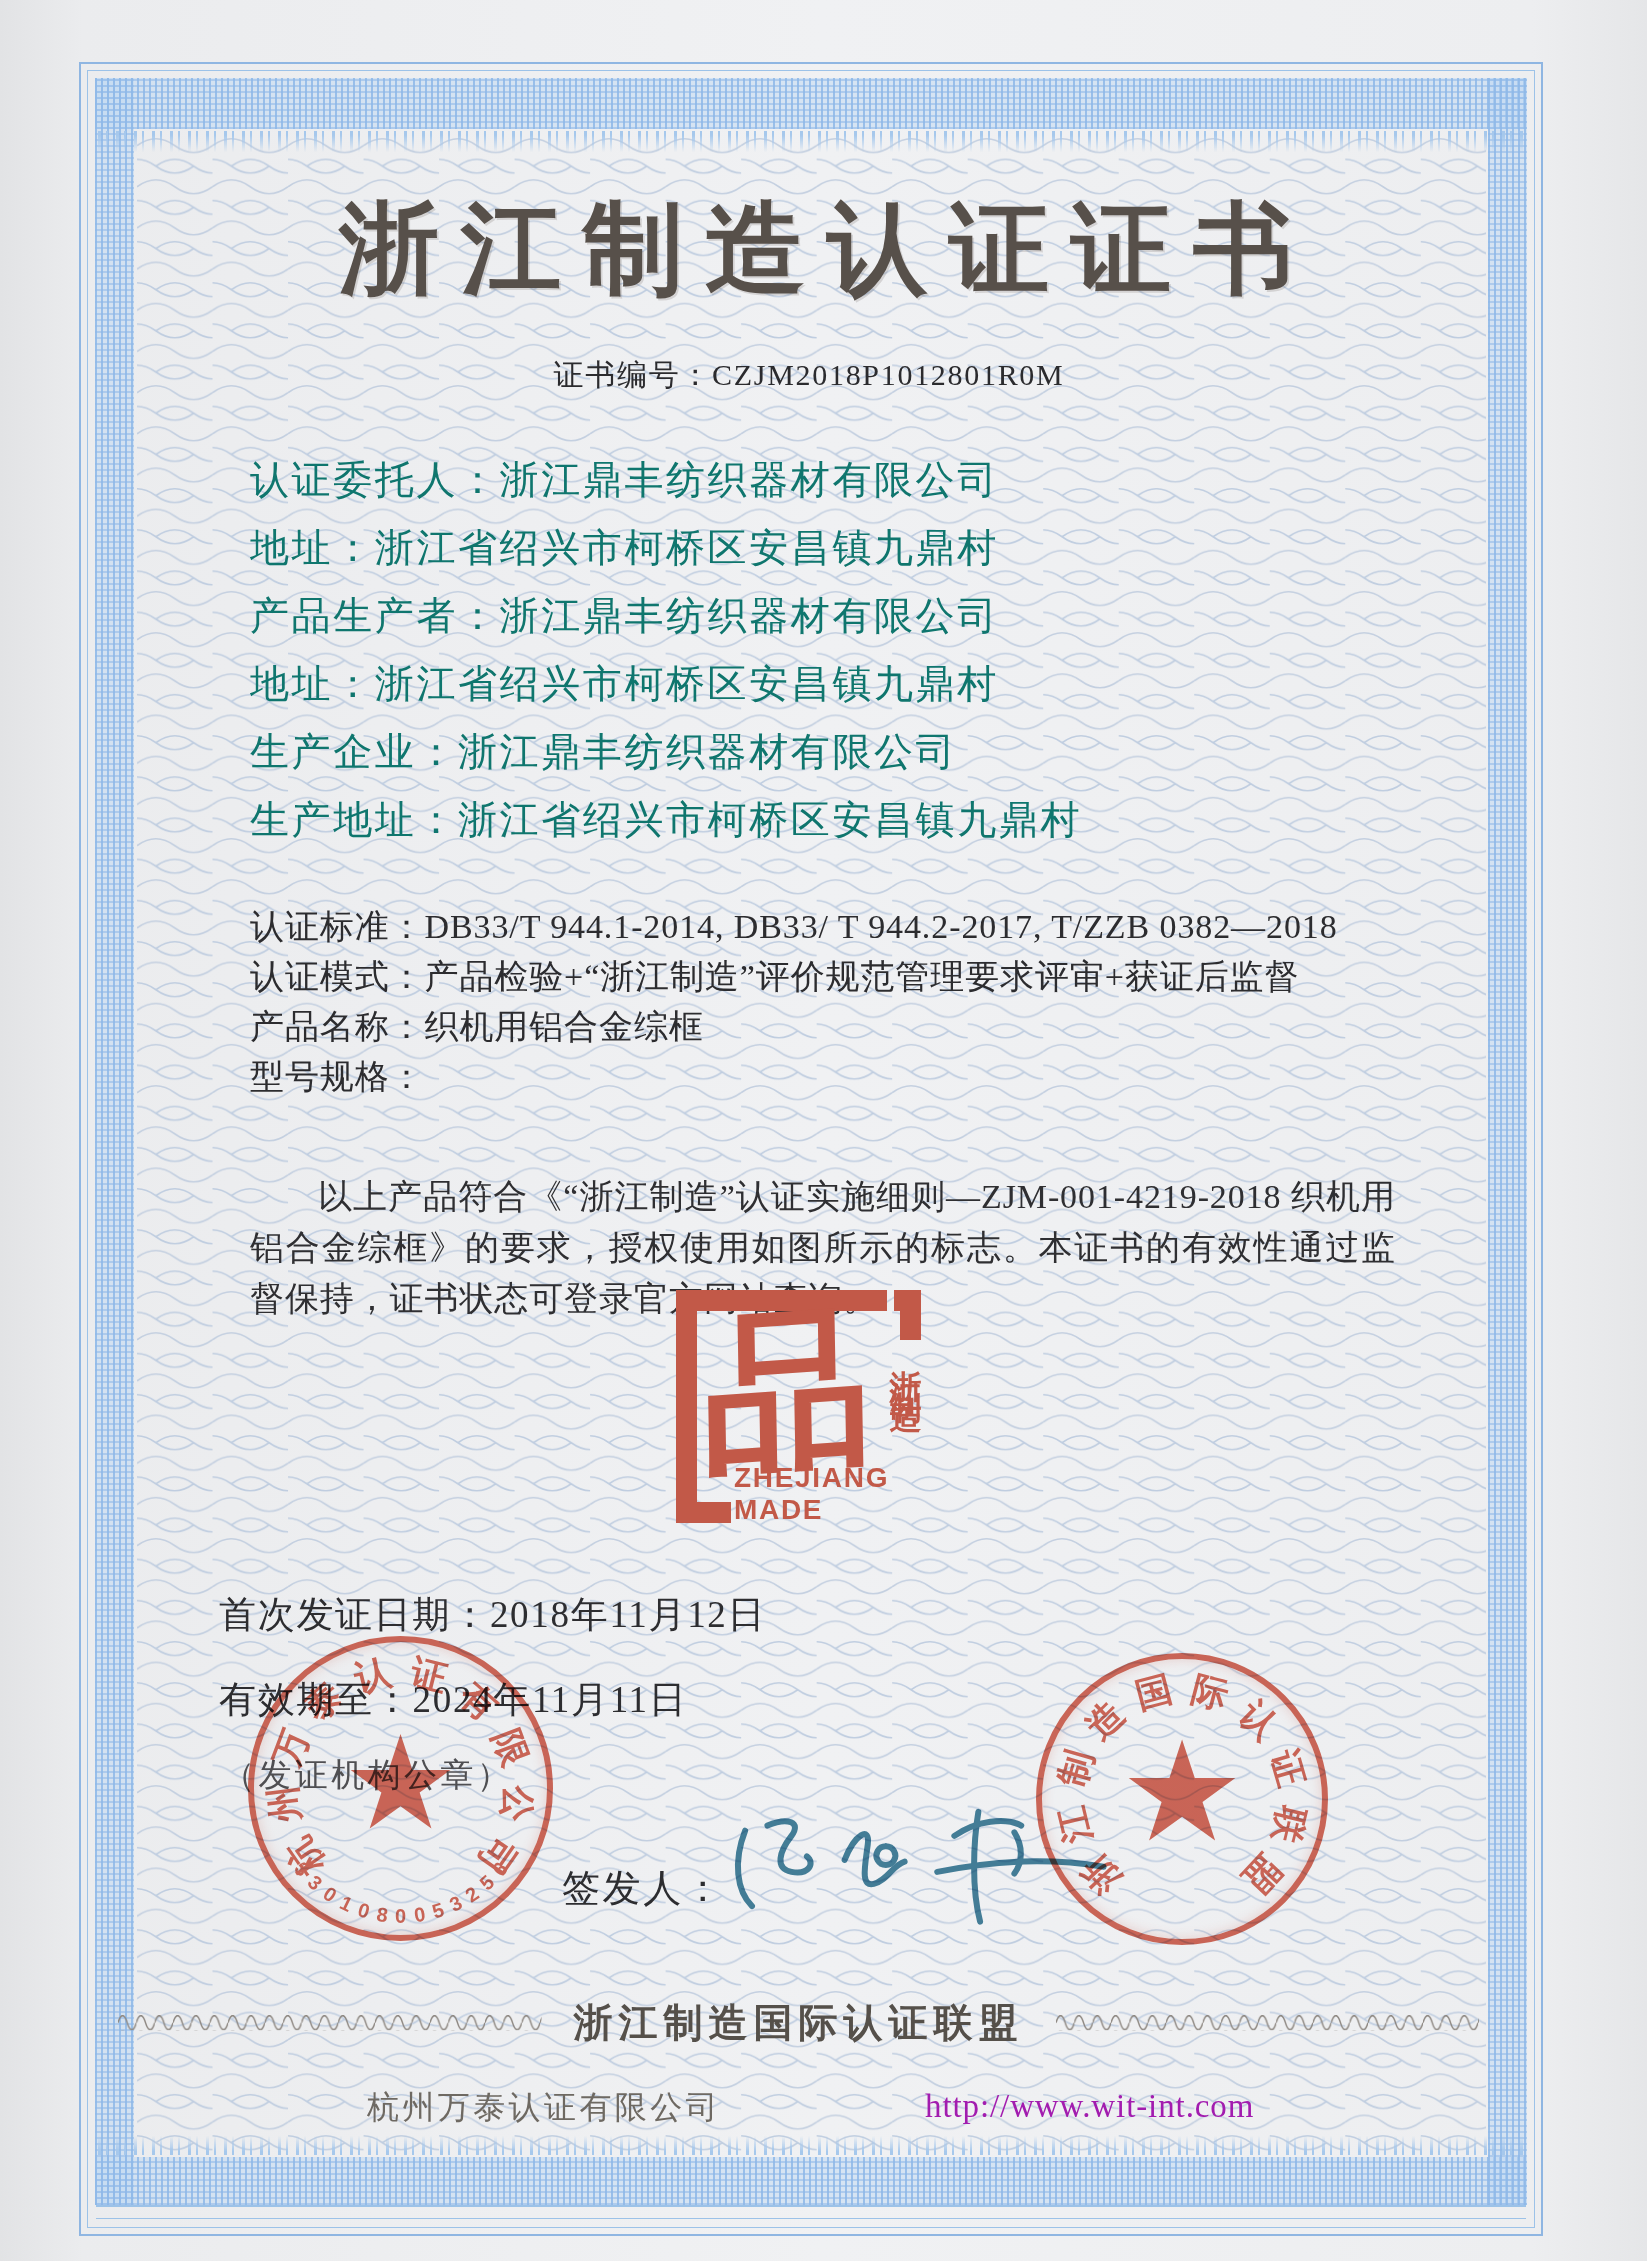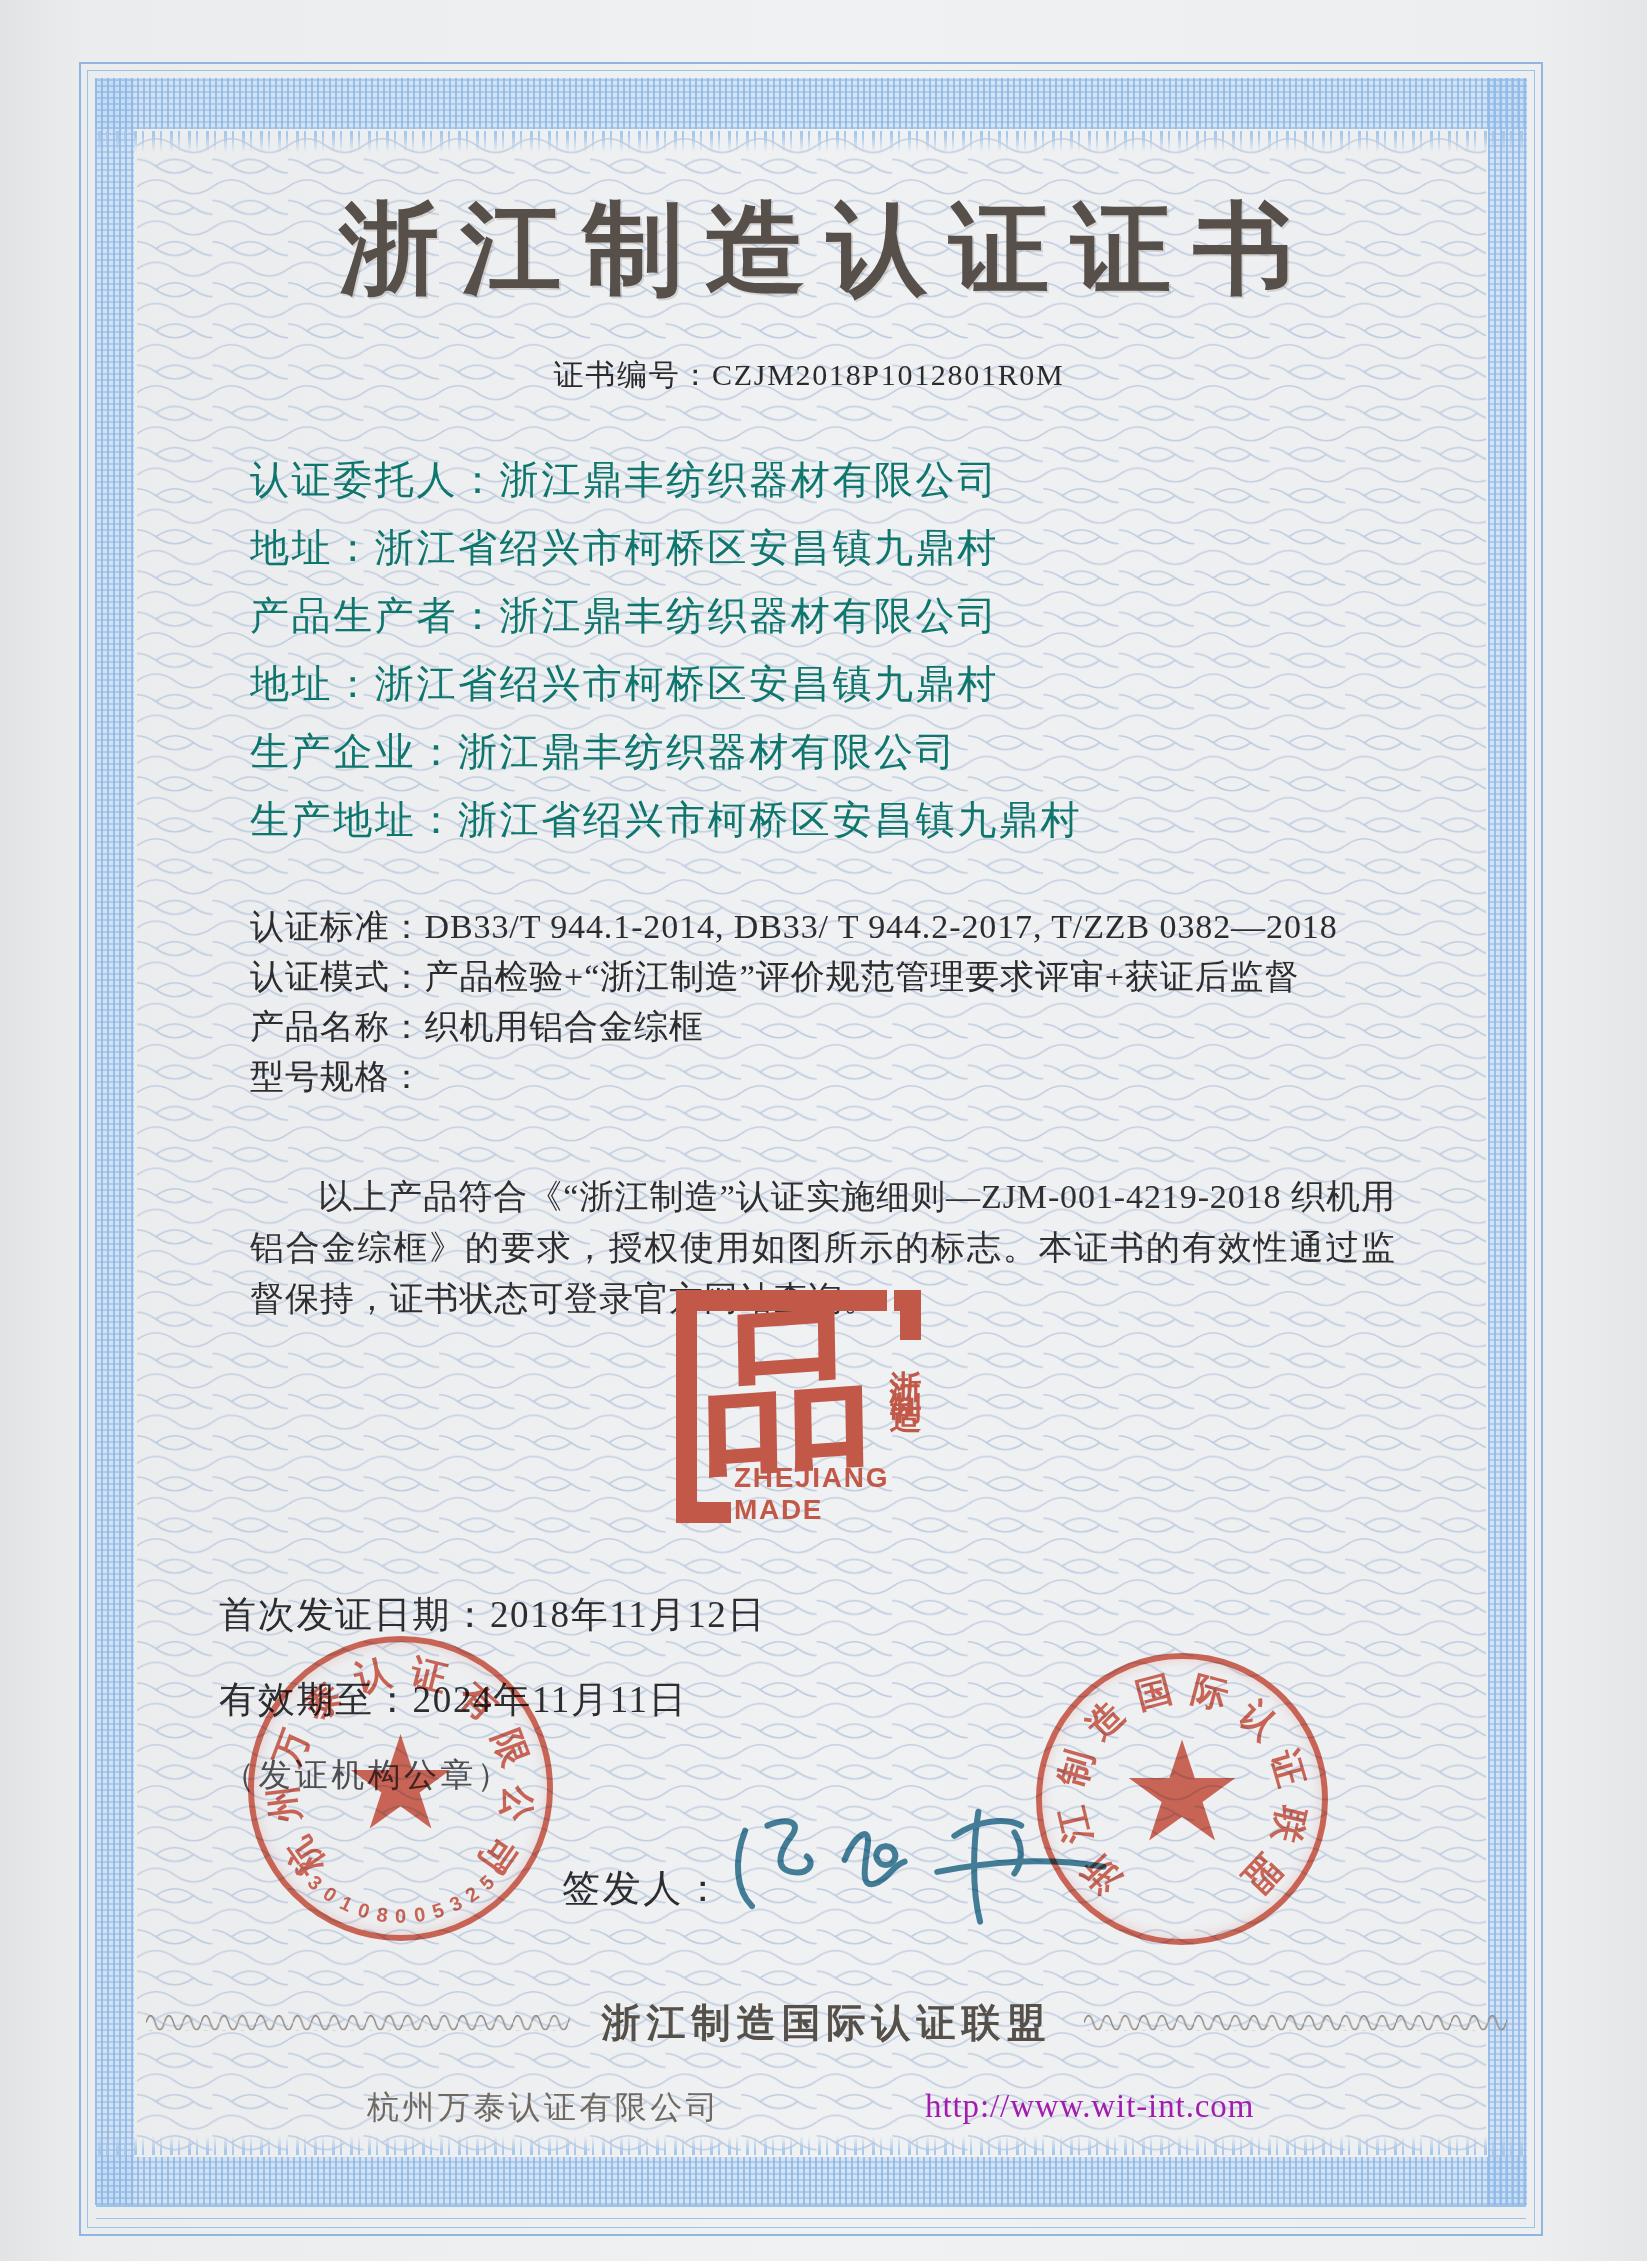--- a/index.html
+++ b/index.html
@@ -79,21 +79,21 @@
   .stamp-left{left:248px;top:1636px;width:305px;height:305px;}
   .stamp-left .star{font-size:130px;}
   .stamp-right{left:1036px;top:1653px;width:292px;height:292px;}
   .stamp-right .star{font-size:139px;}
   .arc{position:absolute;inset:0;}
   .arc span{position:absolute;left:50%;top:50%;display:block;line-height:1;}
   .arc-main span{font-size:36px;font-weight:700;}
   .arc-num span{font-size:20px;font-weight:700;font-family:"Liberation Sans","DejaVu Sans",sans-serif;}
 
   
-  .divider{position:absolute;left:146px;top:1999px;width:1361px;height:48px;display:flex;
+  .divider{position:absolute;left:118px;top:1999px;width:1361px;height:48px;display:flex;
     align-items:center;gap:32px;z-index:2;}
   .squiggle{flex:1;height:15.4px;}
   .alliance{font-size:39px;color:#55504a;letter-spacing:6px;font-weight:600;white-space:nowrap;}
   .footer-org{position:absolute;left:367px;top:2086px;font-size:32px;color:#6e6962;letter-spacing:3.4px;z-index:2;}
   .footer-url{position:absolute;left:925px;top:2088px;font-size:33px;color:#a21caf;letter-spacing:0.9px;z-index:2;
     font-family:"Liberation Serif","DejaVu Serif",serif;}
 </style>
 </head>
 <body>
 

